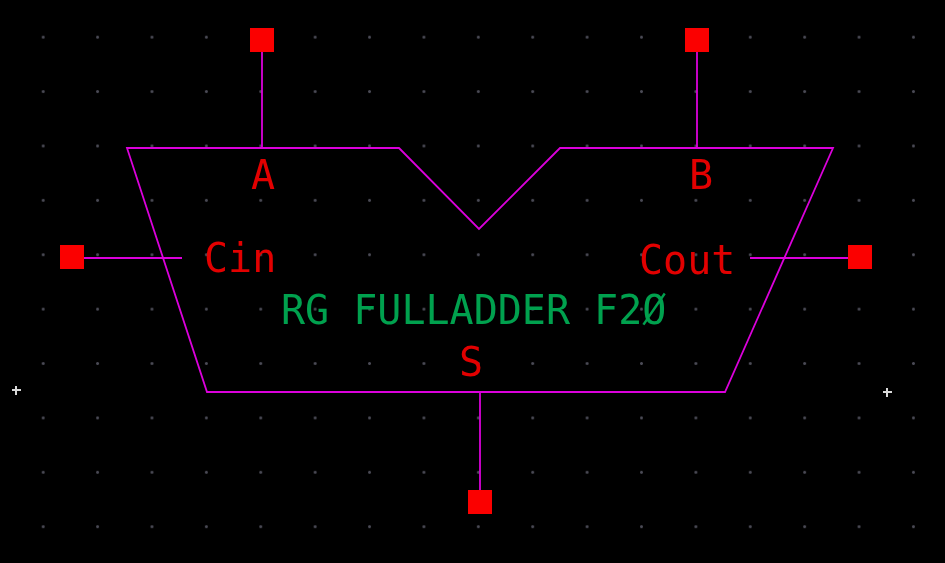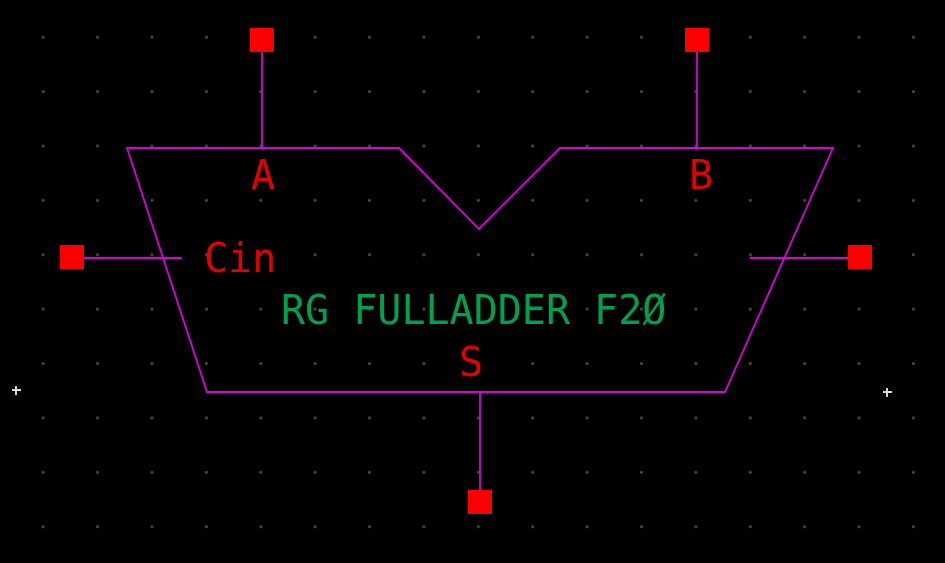--- a/index.html
+++ b/index.html
@@ -71,20 +71,21 @@
     <rect x="250" y="28" width="24" height="24" fill="#fb0000"></rect>
     <rect x="685" y="28" width="24" height="24" fill="#fb0000"></rect>
     <rect x="60" y="245" width="24" height="24" fill="#fb0000"></rect>
     <rect x="848" y="245" width="24" height="24" fill="#fb0000"></rect>
     <rect x="468" y="490" width="24" height="24" fill="#fb0000"></rect>
   </svg>
 
   <div class="label pin-label" style="left:251px; top:155px;">A</div>
   <div class="label pin-label" style="left:689px; top:155px;">B</div>
   <div class="label pin-label" style="left:192px; top:238px;margin-left:12px;">Cin</div>
+  <div class="label pin-label" style="left:639px; top:240px;">Cout</div>
   <div class="label pin-label" style="left:459px; top:342px;">S</div>
 
   <div class="label symbol-label" style="left:281px; top:290px;">RG FULLADDER F2Ø</div>
 
   <div class="origin-cross" style="left:12px; top:386px;"></div>
   <div class="origin-cross" style="left:883px; top:388px;"></div>
 
 </div>
 
 </body></html>

